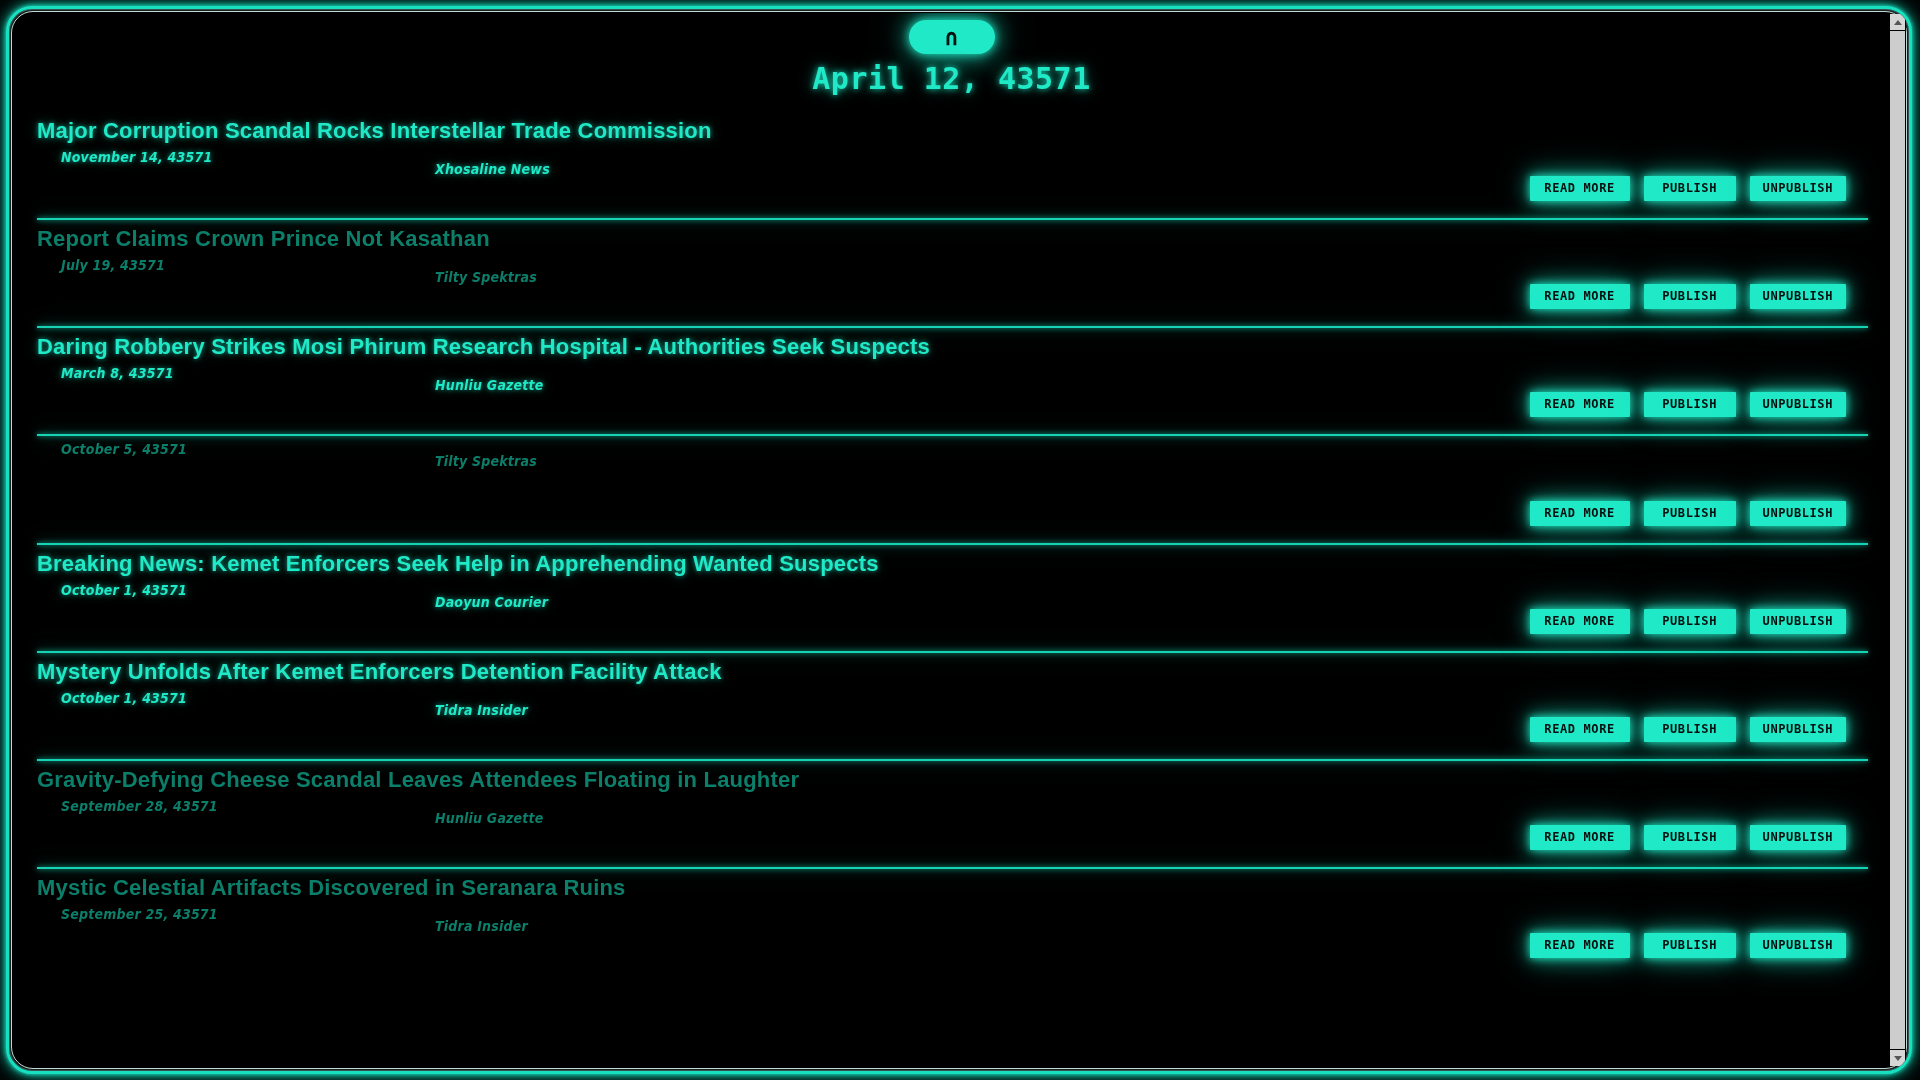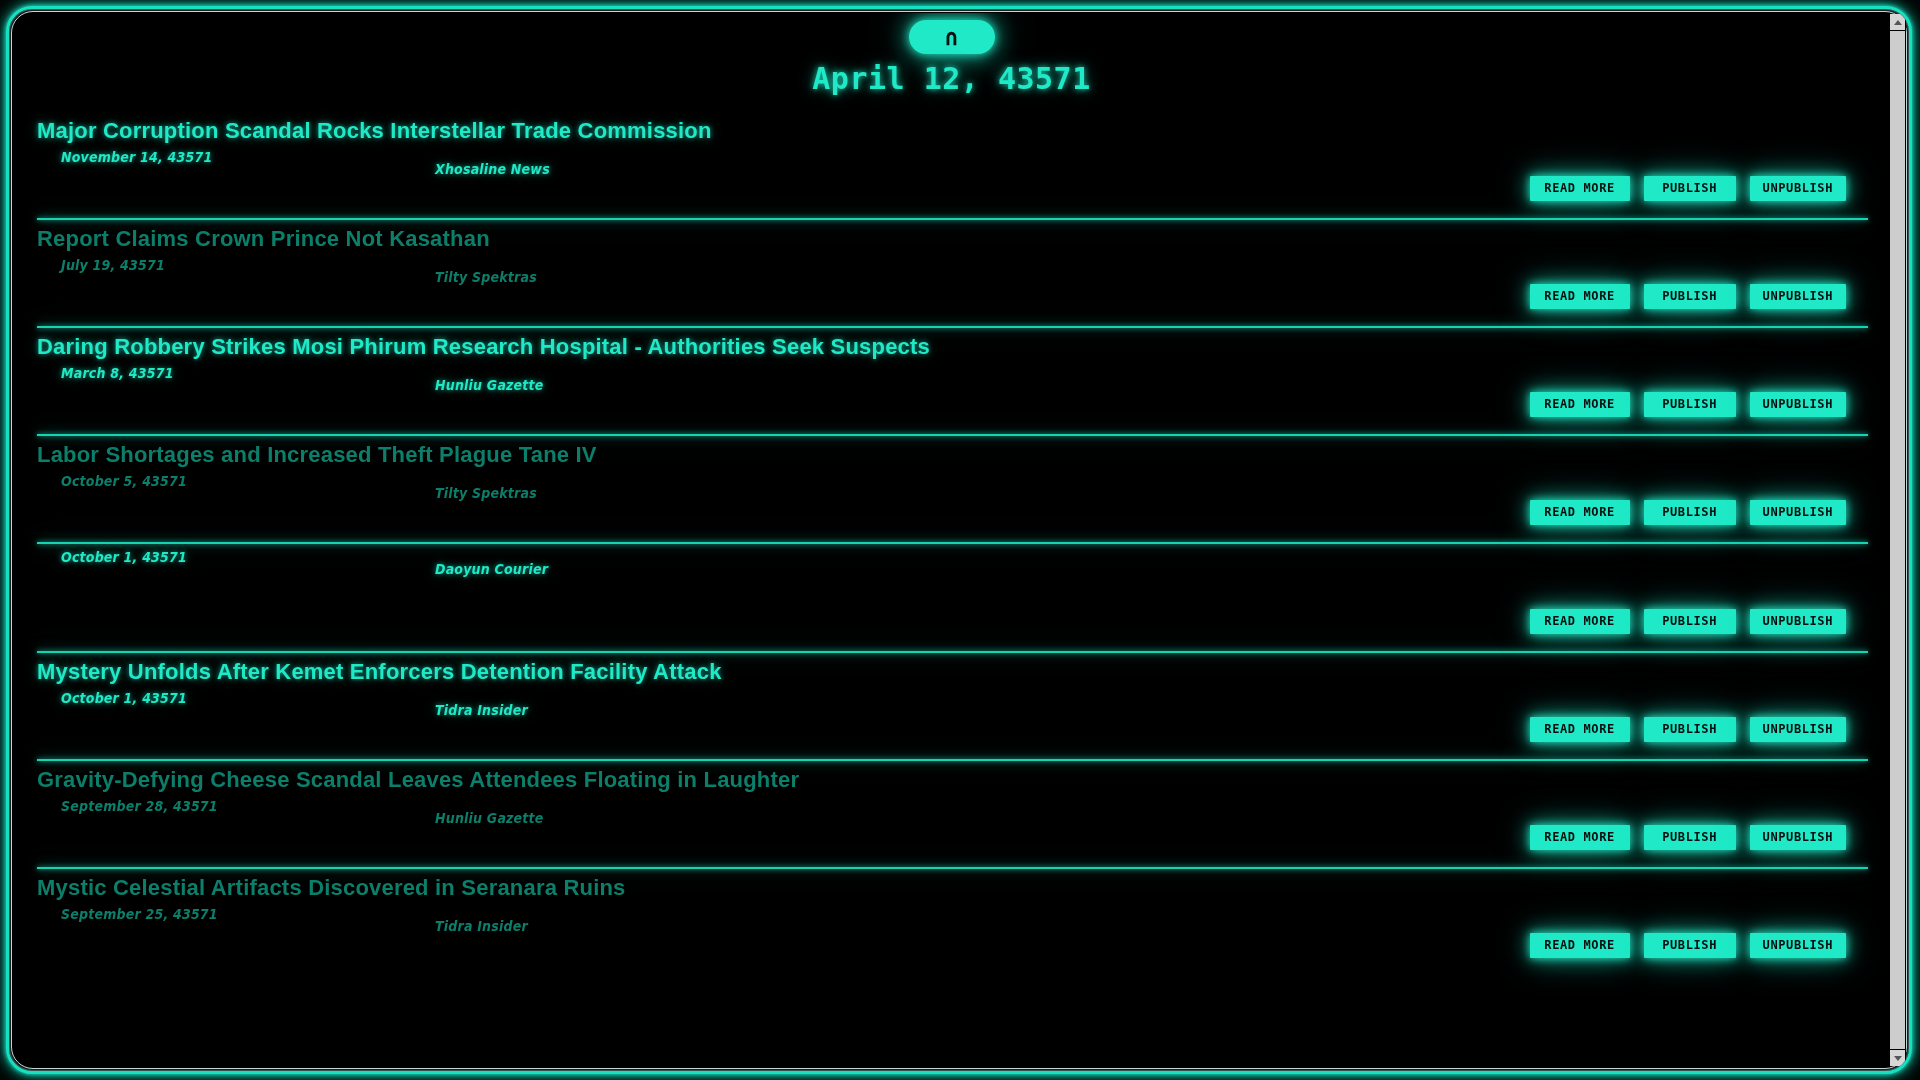--- a/index.html
+++ b/index.html
@@ -273,33 +273,33 @@
               <span class="news-source">Hunliu Gazette</span>
             </div>
             <div class="actions">
               <button class="btn wide">READ MORE</button>
               <button class="btn">PUBLISH</button>
               <button class="btn">UNPUBLISH</button>
             </div>
           </div>
           <div class="divider"></div>
           <div class="news-row unpublished">
-            <div class="news-title">Labor Shortages and Increased Theft Plague Tane IV</div>
             <div class="meta-line">
               <span class="news-date">October 5, 43571</span>
               <span class="news-source">Tilty Spektras</span>
             </div>
             <div class="actions">
               <button class="btn wide">READ MORE</button>
               <button class="btn">PUBLISH</button>
               <button class="btn">UNPUBLISH</button>
             </div>
           </div>
           <div class="divider"></div>
           <div class="news-row published">
+            <div class="news-title">Breaking News: Kemet Enforcers Seek Help in Apprehending Wanted Suspects</div>
             <div class="meta-line">
               <span class="news-date">October 1, 43571</span>
               <span class="news-source">Daoyun Courier</span>
             </div>
             <div class="actions">
               <button class="btn wide">READ MORE</button>
               <button class="btn">PUBLISH</button>
               <button class="btn">UNPUBLISH</button>
             </div>
           </div>

